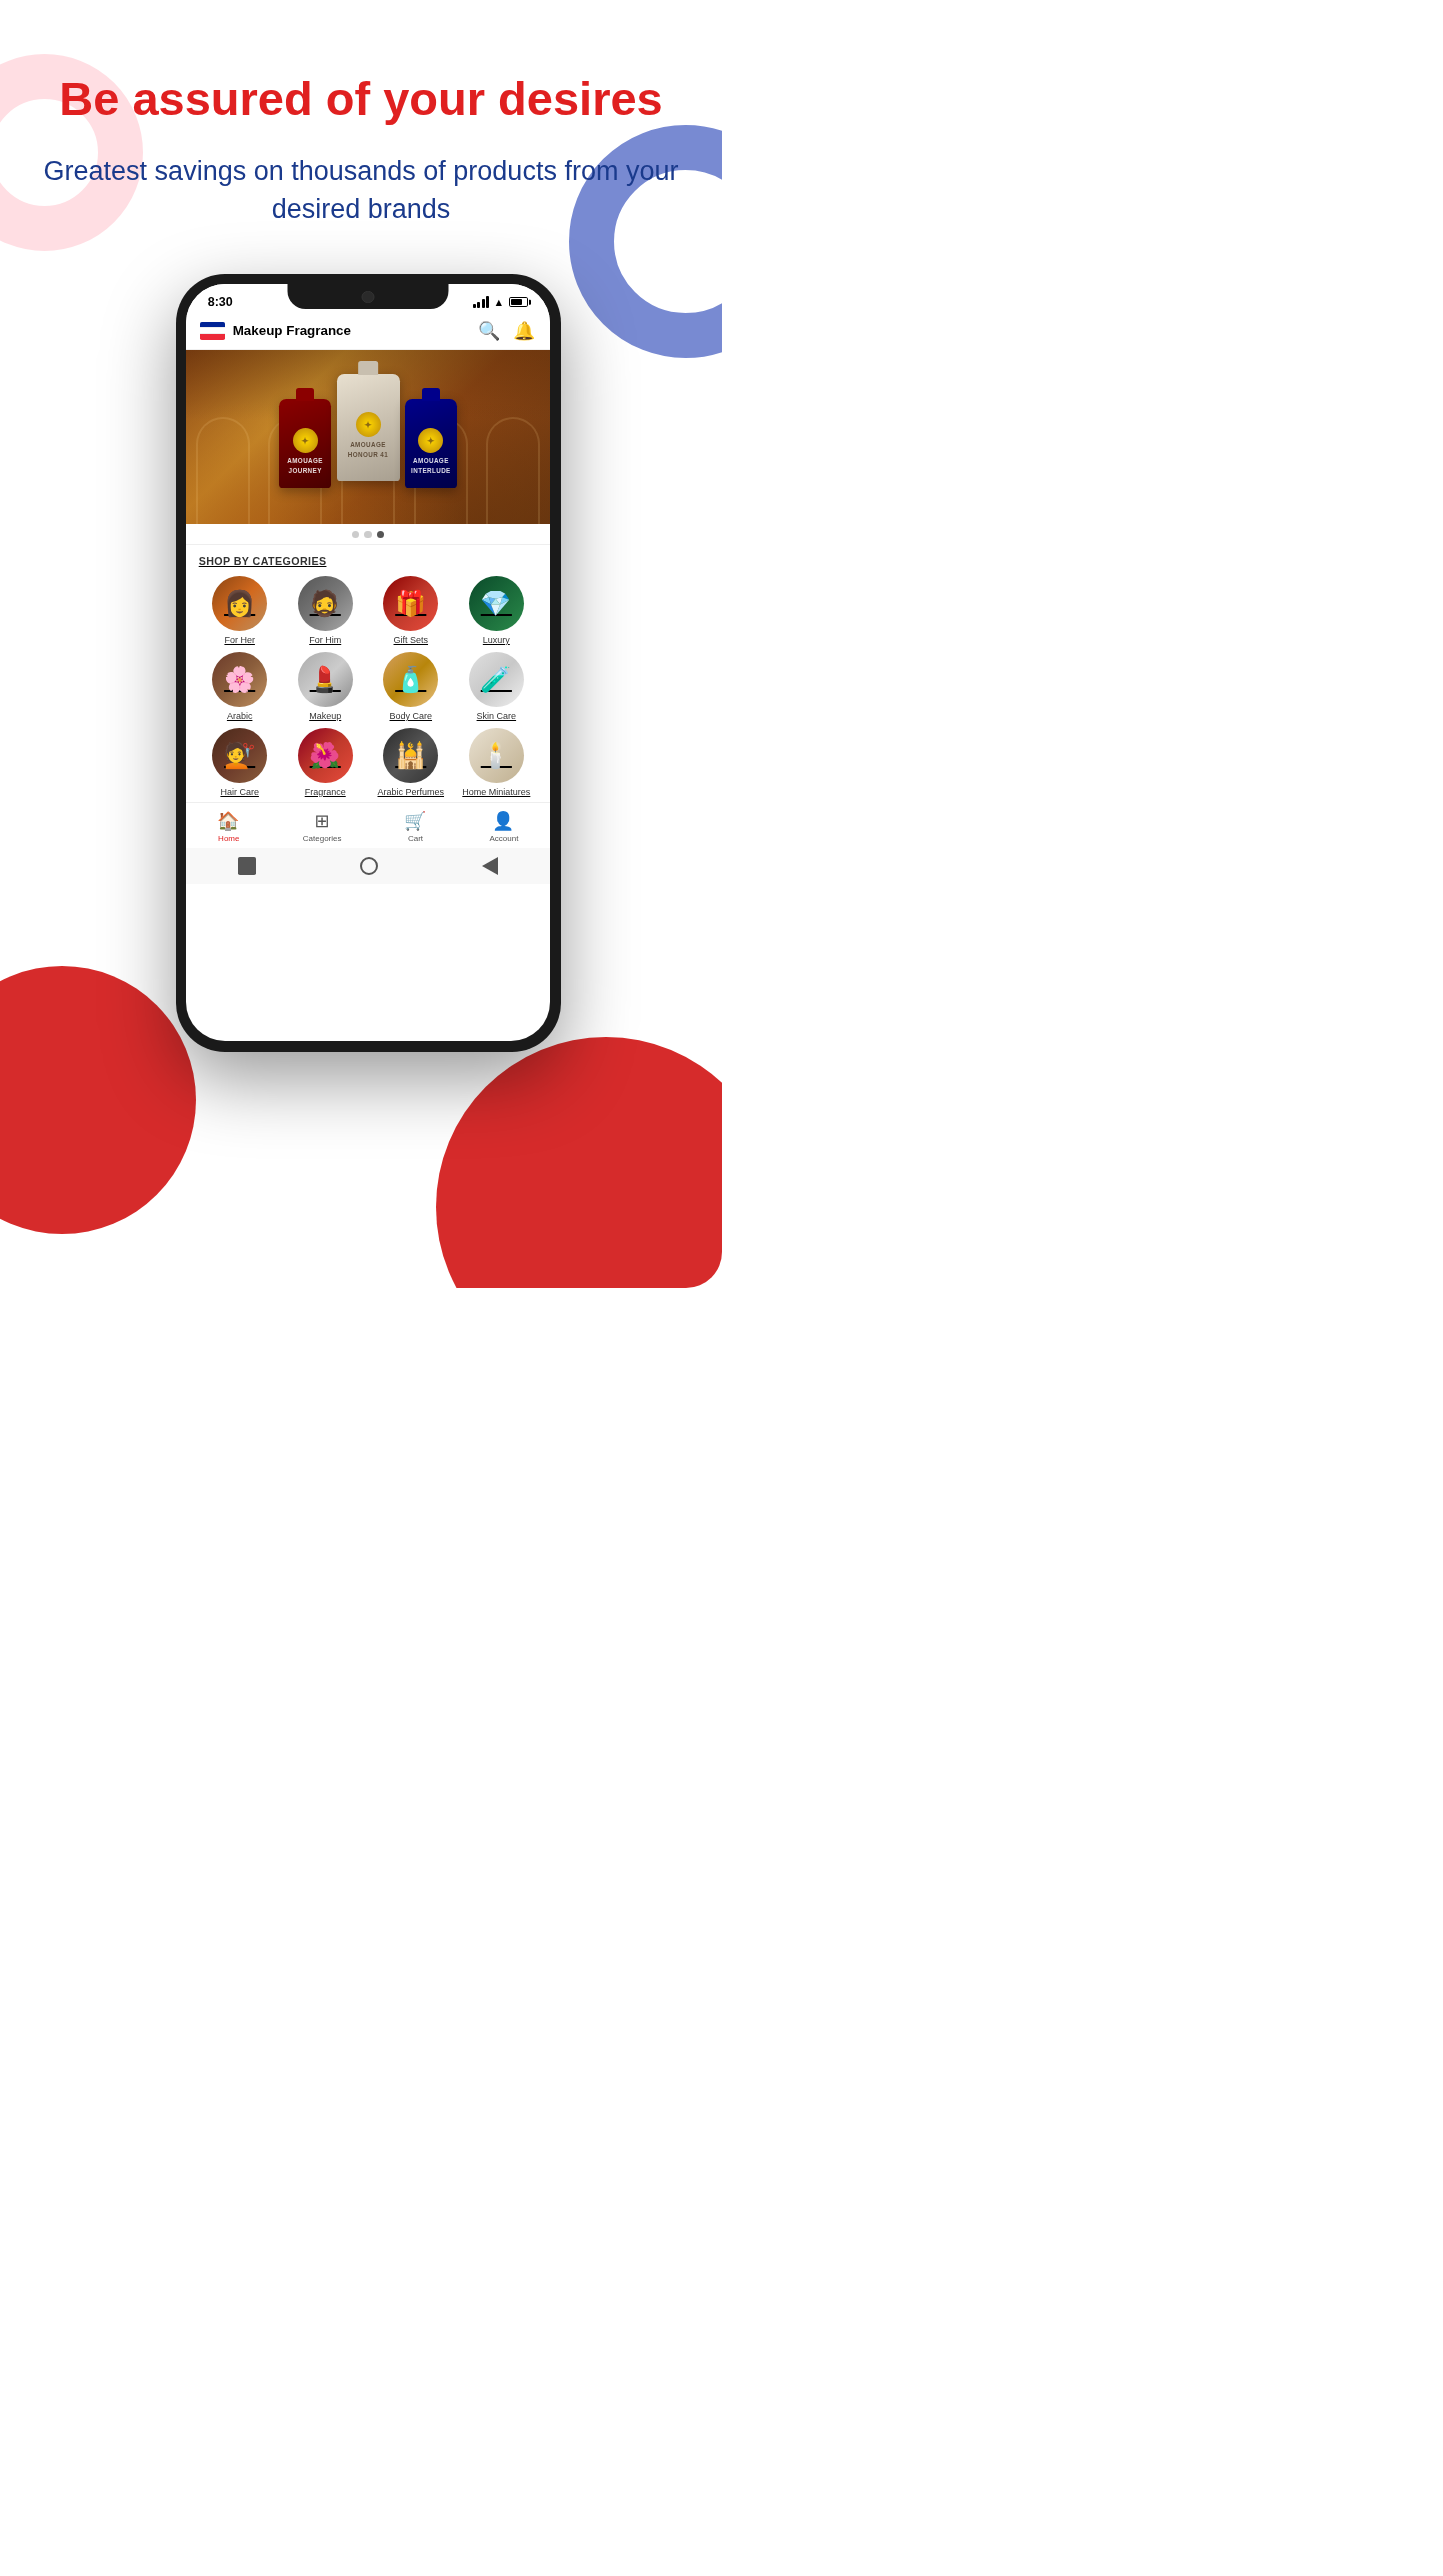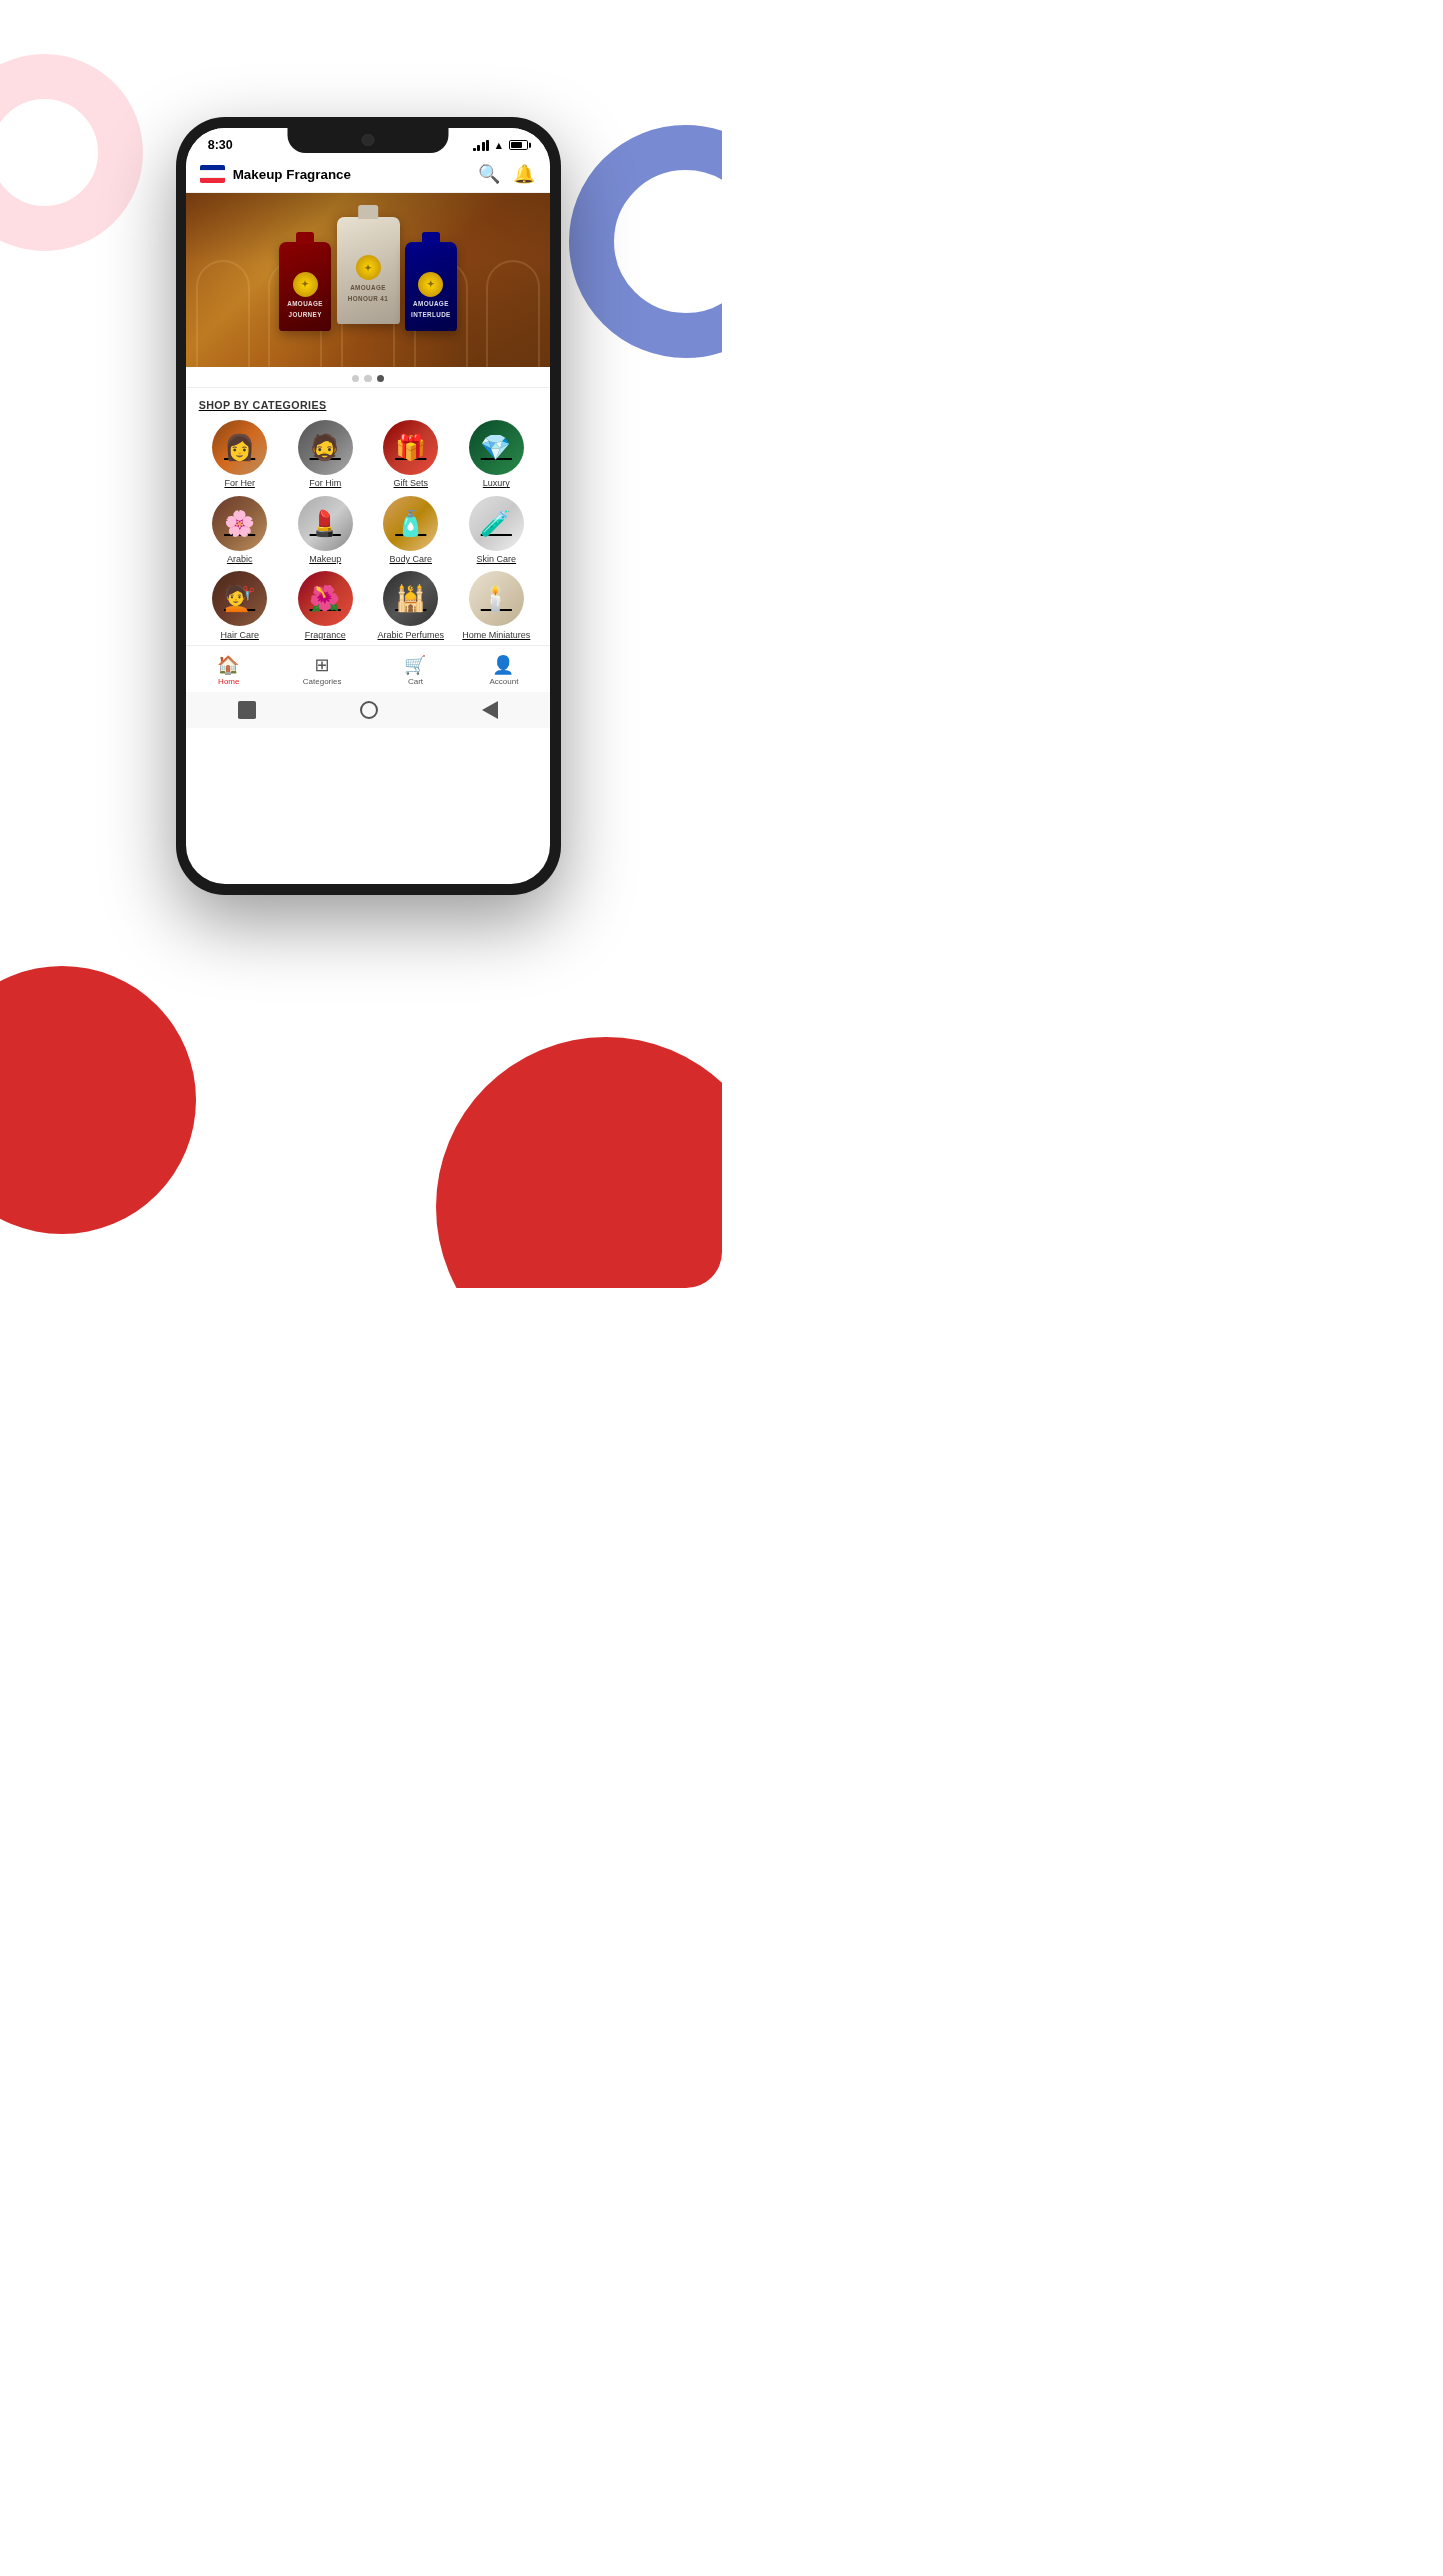--- a/index.html
+++ b/index.html
@@ -504,20 +504,22 @@
   </style>
 </head>
 <body>
 
 <div class="bg-circle-pink"></div>
 <div class="bg-circle-blue"></div>
 <div class="bg-circle-red"></div>
 <div class="bg-circle-red2"></div>
 
 <div class="hero-section">
+  <h1 class="hero-title">Be assured of your desires</h1>
+  <p class="hero-subtitle">Greatest savings on thousands of products from your desired brands</p>
 </div>
 
 <div class="phone-wrapper">
   <div class="phone-outer">
     <div class="phone-notch-bar">
       <div class="phone-camera"></div>
     </div>
     <div class="phone-inner">
 
       <div class="status-bar">

